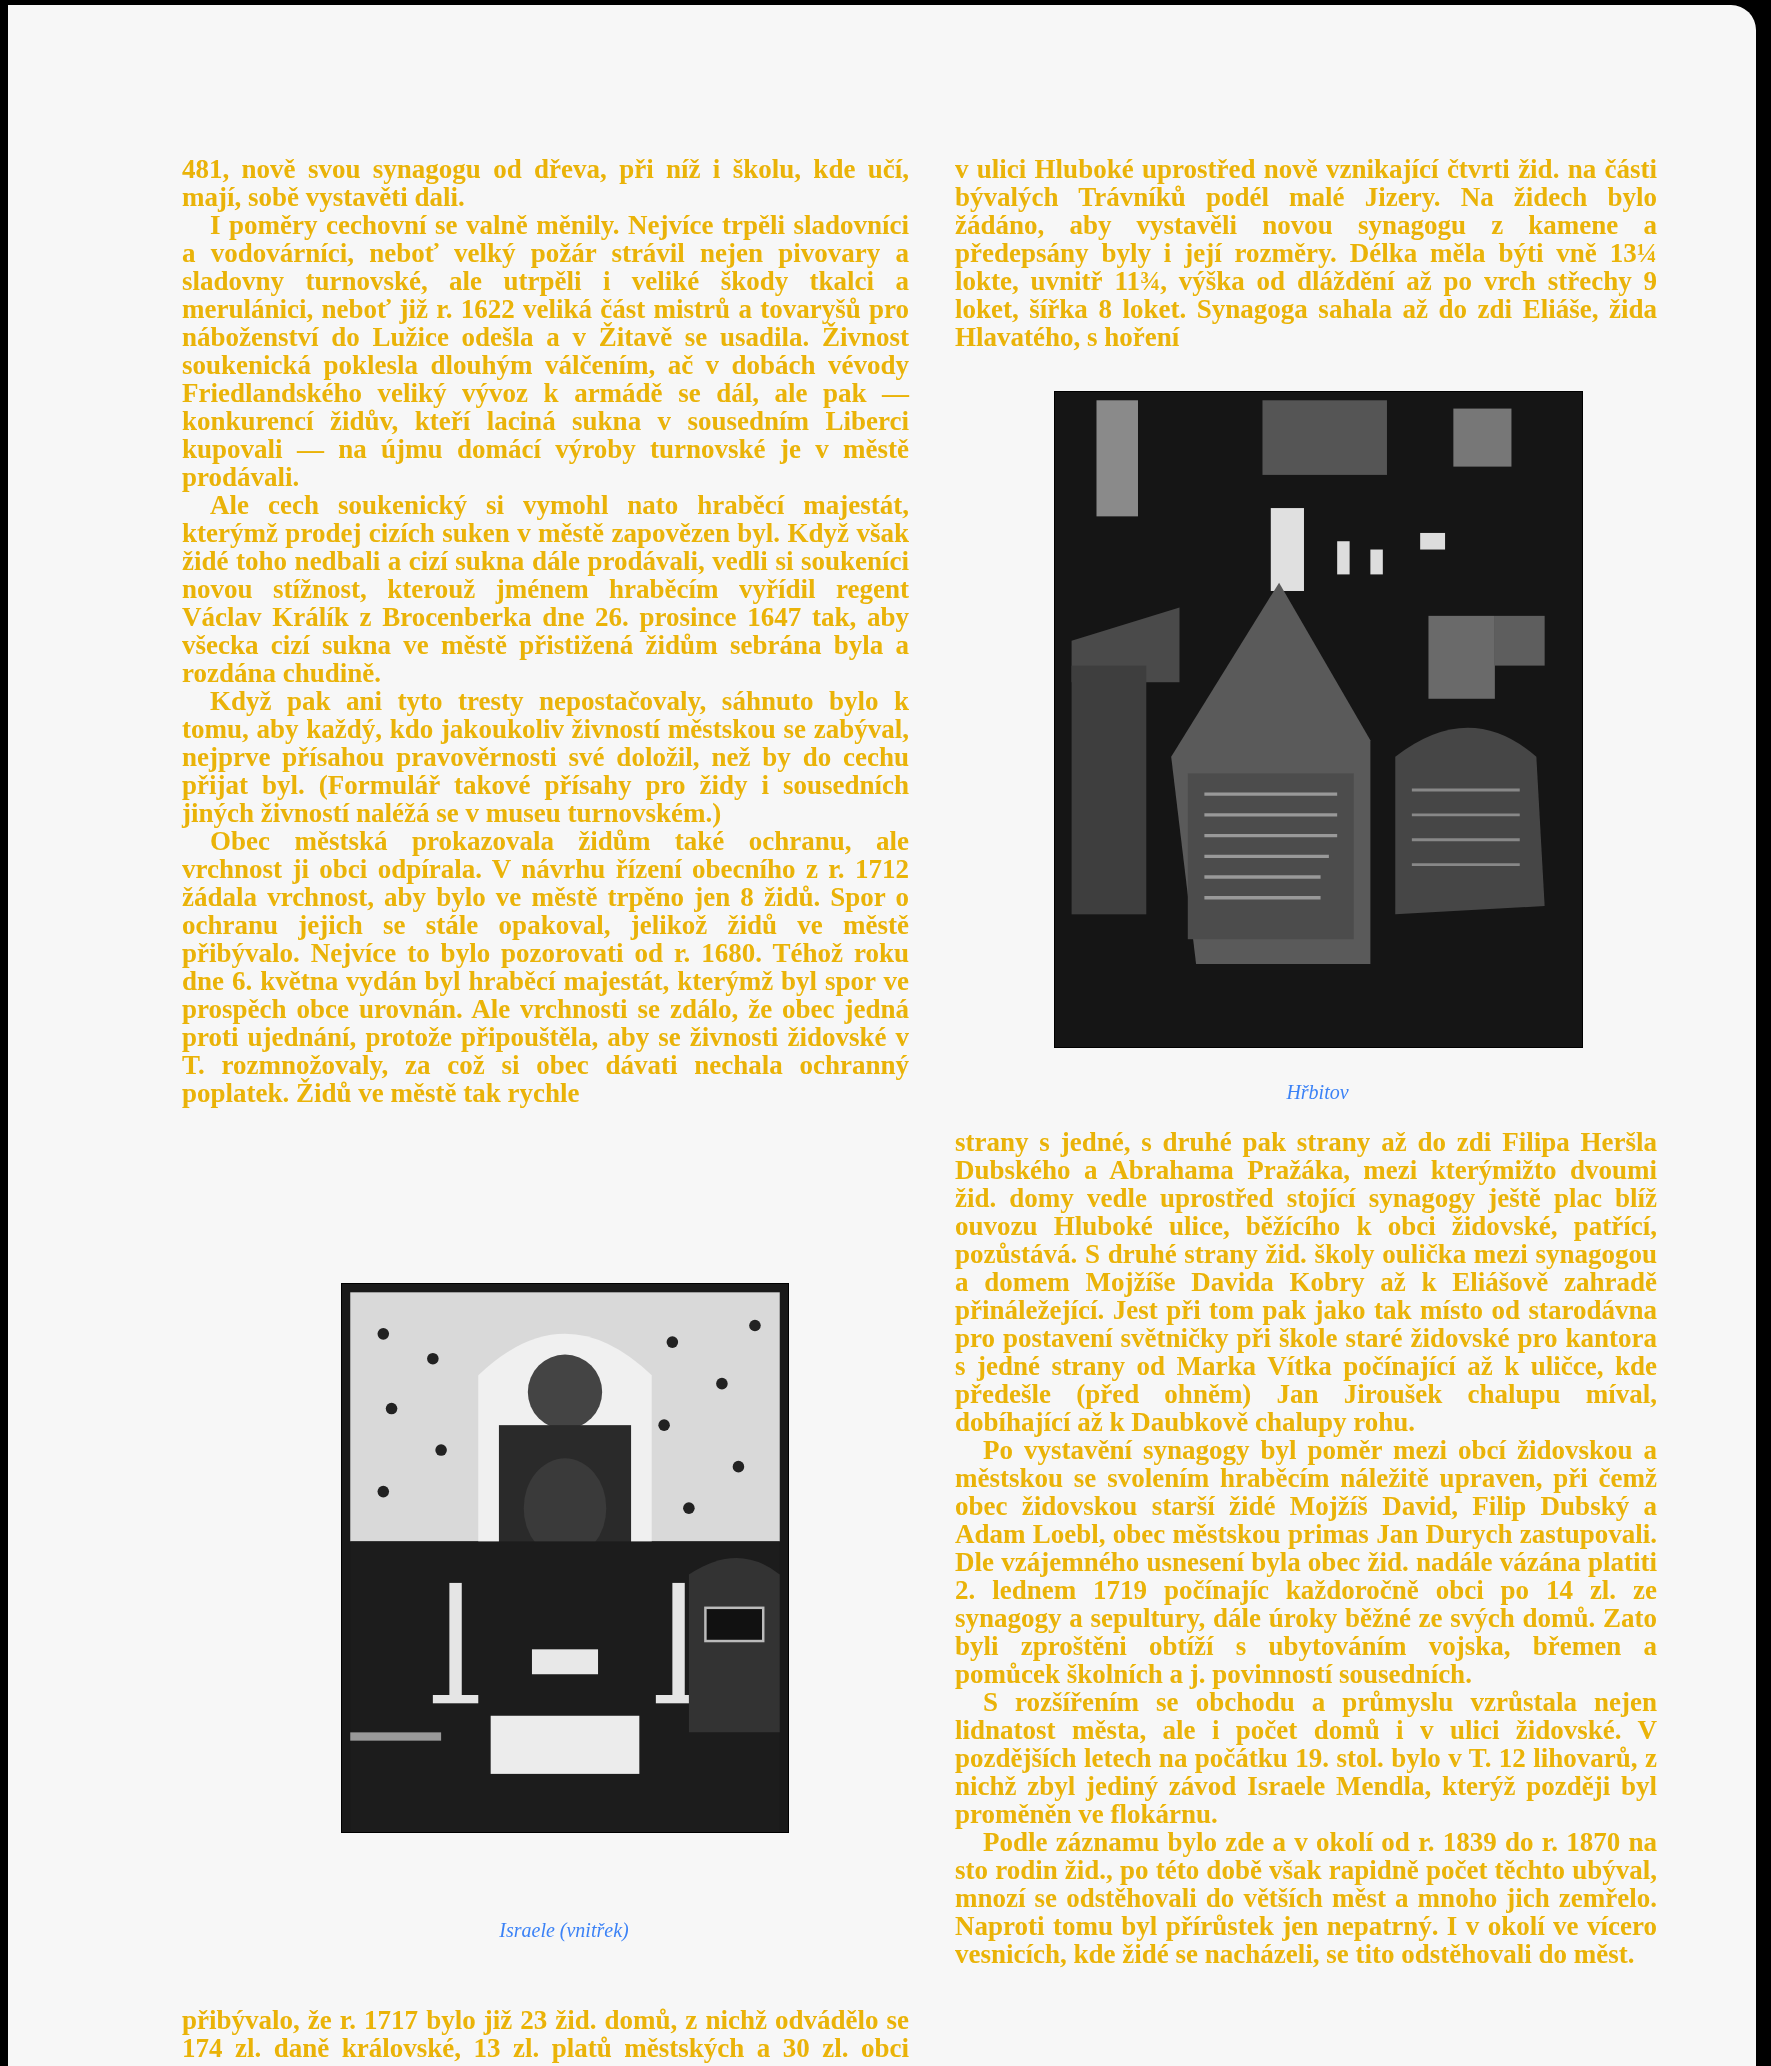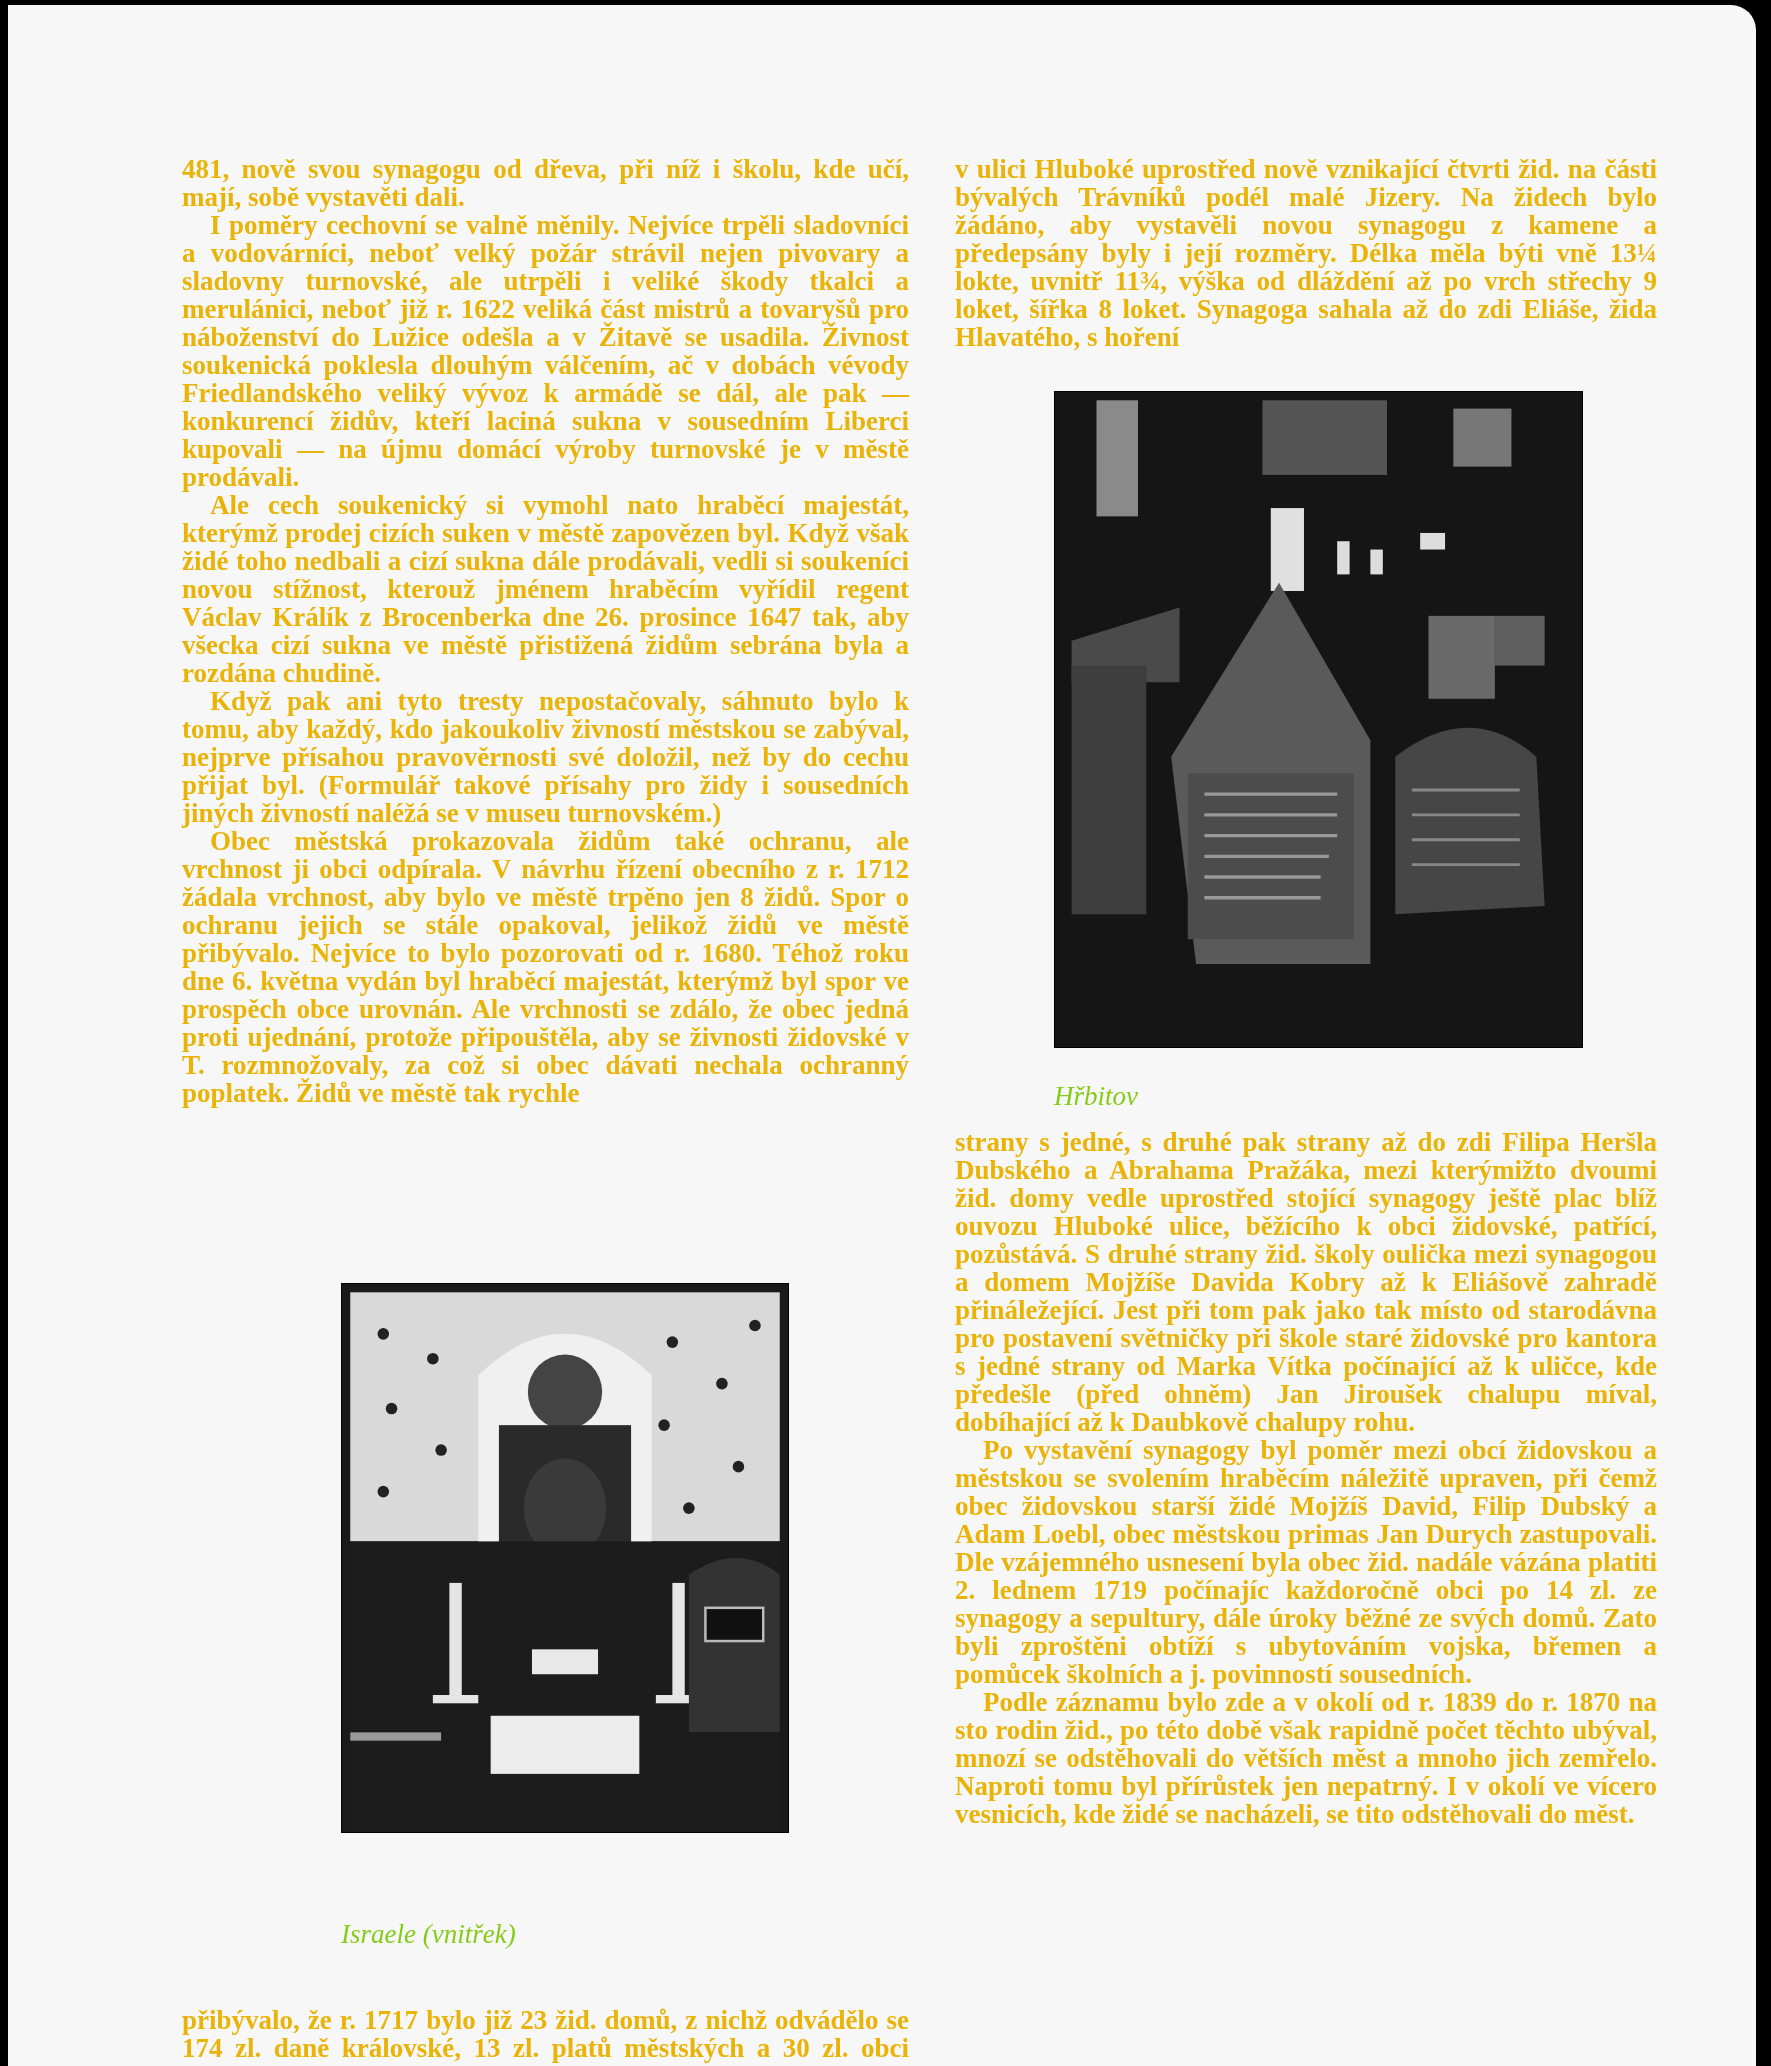--- a/index.html
+++ b/index.html
@@ -22,21 +22,21 @@
   .right { left: 955px; top: 155px; width: 702px; }
   .right2 { left: 955px; top: 1128px; width: 702px; }
   .spaced { letter-spacing: 7.4px; }
 
   .photo { position: absolute; background: #111; border: 1.7px solid #000; overflow: hidden; }
   .photo svg { width: 100%; height: 100%; display: block; }
   .cemetery { left: 1054px; top: 391px; width: 527px; height: 655px; }
   .synagogue { left: 341px; top: 1283px; width: 446px; height: 548px; }
   .caption {
     position: absolute; font-family: "Liberation Serif", "DejaVu Serif", serif;
-    font-style: italic; font-size: 27px; color: #84cc16; 
+    font-style: italic; font-size: 20px; color: #3b82f6; text-align: center;
   }
   .cap1 { left: 1054px; top: 1081px; width: 527px; }
   .cap2 { left: 341px; top: 1919px; width: 446px; }
 </style>
 </head>
 <body>
 
 <div class="sheet"></div>
 
 <div class="col left">
@@ -123,16 +123,17 @@
     </g>
     <rect x="90" y="54" width="16" height="20" fill="#6a6a6a"></rect>
     <rect x="106" y="54" width="12" height="12" fill="#5e5e5e"></rect>
   </svg>
 </div>
 <div class="caption cap1">Hřbitov</div>
 
 <div class="col right2">
   <p>strany s jedné, s druhé pak strany až do zdi Filipa Heršla Dubského a Abrahama Pražáka, mezi kterýmižto dvoumi žid. domy vedle uprostřed stojící synagogy ještě plac blíž ouvozu Hluboké ulice, běžícího k obci židovské, patřící, pozůstává. S druhé strany žid. školy oulička mezi synagogou a domem Mojžíše Davida Kobry až k Eliášově zahradě přináležející. Jest při tom pak jako tak místo od starodávna pro postavení světničky při škole staré židovské pro kantora s jedné strany od Marka Vítka počínající až k uličce, kde předešle (před ohněm) Jan Jiroušek chalupu míval, dobíhající až k Daubkově chalupy rohu.</p>
   <p class="ind">Po vystavění synagogy byl poměr mezi obcí židovskou a městskou se svolením hraběcím náležitě upraven, při čemž obec židovskou starší židé Mojžíš David, Filip Dubský a Adam Loebl, obec městskou primas Jan Durych zastupovali. Dle vzájemného usnesení byla obec žid. nadále vázána platiti 2. lednem 1719 počínajíc každoročně obci po 14 zl. ze synagogy a sepultury, dále úroky běžné ze svých domů. Zato byli zproštěni obtíží s ubytováním vojska, břemen a pomůcek školních a j. povinností sousedních.</p>
+  <p class="ind">S rozšířením se obchodu a průmyslu vzrůstala nejen lidnatost města, ale i počet domů i v ulici židovské. V pozdějších letech na počátku 19. stol. bylo v T. 12 lihovarů, z nichž zbyl jediný závod Israele Mendla, kterýž později byl proměněn ve flokárnu.</p>
   <p class="ind">Podle záznamu bylo zde a v okolí od r. 1839 do r. 1870 na sto rodin žid., po této době však rapidně počet těchto ubýval, mnozí se odstěhovali do větších měst a mnoho jich zemřelo. Naproti tomu byl přírůstek jen nepatrný. I v okolí ve vícero vesnicích, kde židé se nacházeli, se tito odstěhovali do měst.</p>
 
 </div>
 
 
 </body></html>

